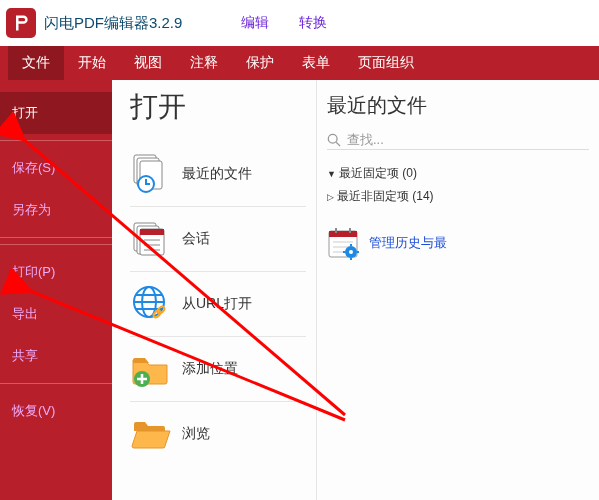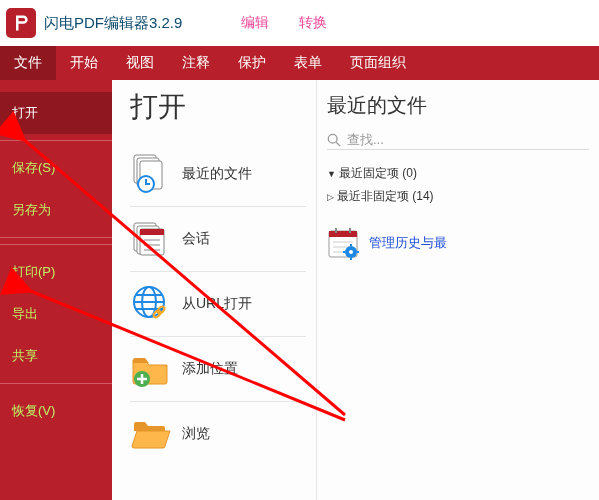--- a/index.html
+++ b/index.html
@@ -2,30 +2,30 @@
 <html><head>
 <meta charset="utf-8">
 <style>
 * { margin: 0; padding: 0; box-sizing: border-box; font-family: "Microsoft YaHei", sans-serif; }
 body { width: 599px; height: 500px; overflow: hidden; background: #fff; position: relative; }
 
 .title-bar { height: 46px; display: flex; align-items: center; padding: 0 6px; background: #fff; }
 .logo { width: 30px; height: 30px; background: #b7202a; border-radius: 5px; display: flex; align-items: center; justify-content: center; margin-right: 8px; }
 .logo svg { width: 20px; height: 20px; }
 .title-text { font-size: 15px; color: #0c4a6e; }
-.title-tabs { margin-left: auto; display: flex; gap: 18px; padding-right: 260px; font-size: 14px; color: #ec4899; }
+.title-tabs { margin-left: auto; display: flex; gap: 18px; padding-right: 260px; font-size: 14px; color: #6d28d9; }
 .title-tabs span { padding: 4px 6px; }
 
-.menu-bar { height: 34px; background: #b7202a; display: flex; align-items: stretch; }
+.menu-bar { height: 34px; background: #b7202a; display: flex; align-items: stretch; padding-left: 8px; }
 .menu-item { color: #fff; font-size: 14px; padding: 0 14px; display: flex; align-items: center; }
 .menu-item.active { background: #8f1820; }
 
 .main { display: flex; height: calc(500px - 80px); justify-content: flex-end; }
 .sidebar { width: 112px; background: #b7202a; color: #fff; font-size: 13px; padding-top: 12px; }
-.side-item { padding: 12px 12px; color: #bef264; }
+.side-item { padding: 12px 12px; color: #f0abfc; }
 .side-item.sel { background: #8f1820; color: #fff; }
 .side-sep { height: 1px; background: #d45a62; margin: 6px 0; }
 
 .content { flex: 1; display: flex; background: #fdfdfd; }
 .col1 { width: 205px; padding: 8px 10px 8px 18px; border-right: 1px solid #e5e5e5; }
 .col1 h1 { font-size: 28px; font-weight: 400; color: #333; margin-bottom: 18px; }
 .option { display: flex; align-items: center; gap: 10px; padding: 9px 0; font-size: 14px; color: #333; }
 .icon-box { width: 42px; height: 42px; display: flex; align-items: center; justify-content: center; }
 .option-sep { height: 1px; background: #e5e5e5; margin: 2px 0; }
 

